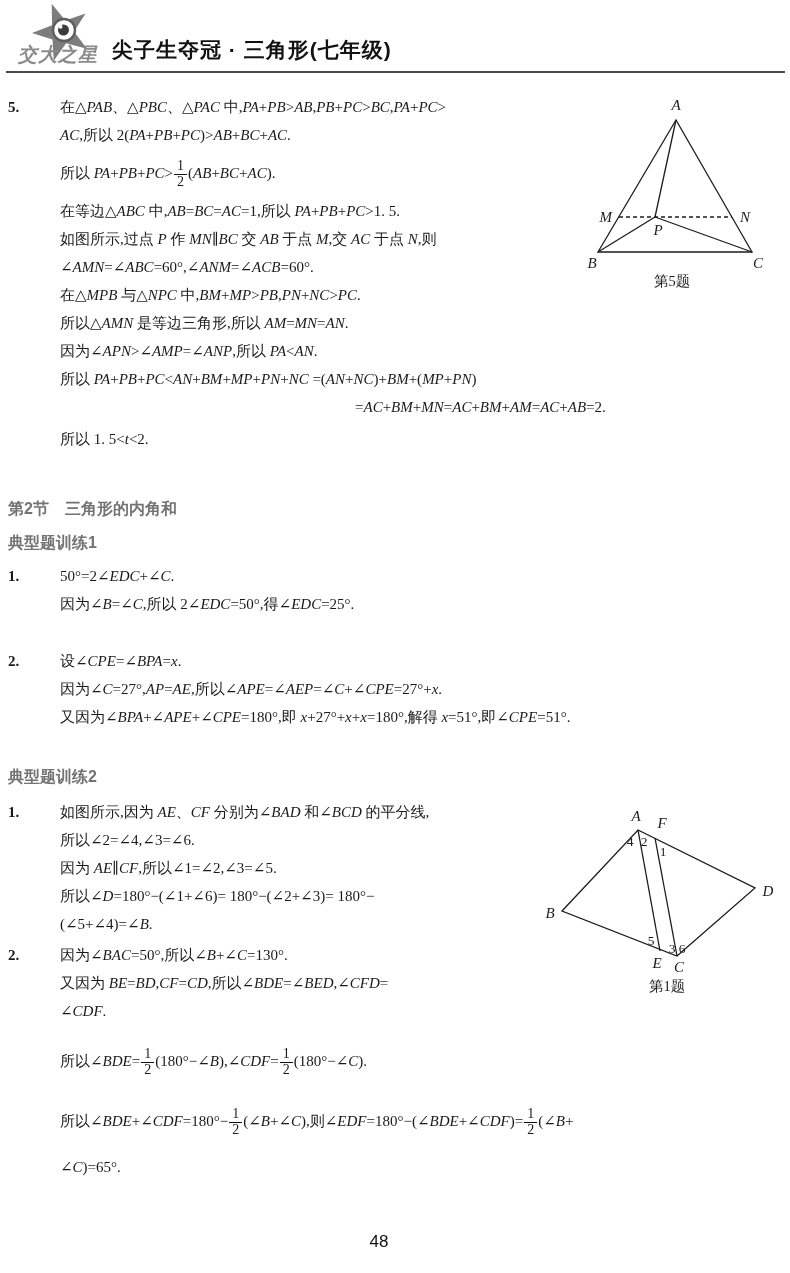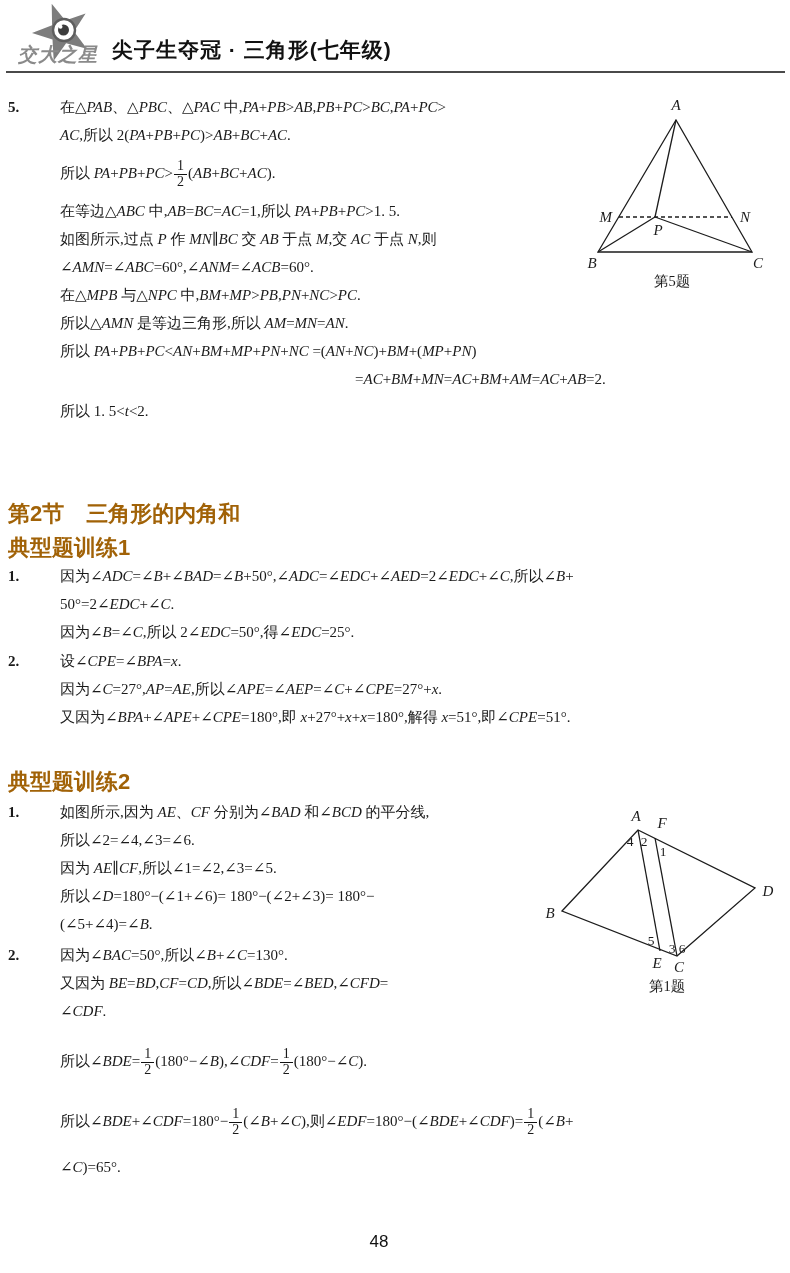--- a/index.html
+++ b/index.html
@@ -24,22 +24,22 @@
   .ln { line-height:28px; white-space:nowrap;margin-left:28px; }
   .ln.tall { line-height:48px; height:48px; }
   .ln.cont { margin-left:323px;text-align:right; }
   .ln.gap-top { margin-top:4px; }
   i { font-family:"Liberation Serif","DejaVu Serif",serif; }
   .frac { display:inline-block; vertical-align:middle; text-align:center;
           line-height:1.05; margin:0 1px; }
   .frac > span { display:block; font-size:14px; padding:0 3px; }
   .frac > span:first-child { border-bottom:1px solid #111; }
   
-  .h-sec { position:absolute; left:8px; font-size:22px; font-weight:bold;
-           font-family:"Liberation Sans","DejaVu Sans",sans-serif; color:#a16207; white-space:nowrap; }
+  .h-sec { position:absolute; left:8px; font-size:16px; font-weight:bold;
+           font-family:"Liberation Sans","DejaVu Sans",sans-serif; color:#737373; white-space:nowrap; }
   
   .fig { position:absolute; }
   .fig svg { display:block; }
   .fig line, .fig path, .fig polygon { stroke:#1c1c1c; stroke-width:1.3; fill:none; }
   .fig .dashed { stroke-dasharray:4,3; stroke-width:1.6; }
   .fig text { fill:#1c1c1c; font-size:15px; font-style:italic;
               font-family:"Liberation Serif","DejaVu Serif",serif; }
   .fig text.angnum { font-style:normal; font-size:13.5px; }
   .fig text.caption { font-style:normal; font-size:14.5px; }
   
@@ -66,20 +66,21 @@
 <div class="block" style="top:93px;">
   <span class="itemnum">5.</span>
   <div class="ln">在△<i>PAB</i>、△<i>PBC</i>、△<i>PAC</i> 中,<i>PA</i>+<i>PB</i>&gt;<i>AB</i>,<i>PB</i>+<i>PC</i>&gt;<i>BC</i>,<i>PA</i>+<i>PC</i>&gt;</div>
   <div class="ln"><i>AC</i>,所以 2(<i>PA</i>+<i>PB</i>+<i>PC</i>)&gt;<i>AB</i>+<i>BC</i>+<i>AC</i>.</div>
   <div class="ln tall">所以 <i>PA</i>+<i>PB</i>+<i>PC</i>&gt;<span class="frac"><span>1</span><span>2</span></span>(<i>AB</i>+<i>BC</i>+<i>AC</i>).</div>
   <div class="ln">在等边△<i>ABC</i> 中,<i>AB</i>=<i>BC</i>=<i>AC</i>=1,所以 <i>PA</i>+<i>PB</i>+<i>PC</i>&gt;1. 5.</div>
   <div class="ln">如图所示,过点 <i>P</i> 作 <i>MN</i>∥<i>BC</i> 交 <i>AB</i> 于点 <i>M</i>,交 <i>AC</i> 于点 <i>N</i>,则</div>
   <div class="ln">∠<i>AMN</i>=∠<i>ABC</i>=60°,∠<i>ANM</i>=∠<i>ACB</i>=60°.</div>
   <div class="ln">在△<i>MPB</i> 与△<i>NPC</i> 中,<i>BM</i>+<i>MP</i>&gt;<i>PB</i>,<i>PN</i>+<i>NC</i>&gt;<i>PC</i>.</div>
   <div class="ln">所以△<i>AMN</i> 是等边三角形,所以 <i>AM</i>=<i>MN</i>=<i>AN</i>.</div>
+  <div class="ln">因为∠<i>APN</i>&gt;∠<i>AMP</i>=∠<i>ANP</i>,所以 <i>PA</i>&lt;<i>AN</i>.</div>
   <div class="ln">所以 <i>PA</i>+<i>PB</i>+<i>PC</i>&lt;<i>AN</i>+<i>BM</i>+<i>MP</i>+<i>PN</i>+<i>NC</i> =(<i>AN</i>+<i>NC</i>)+<i>BM</i>+(<i>MP</i>+<i>PN</i>)</div>
   <div class="ln cont">=<i>AC</i>+<i>BM</i>+<i>MN</i>=<i>AC</i>+<i>BM</i>+<i>AM</i>=<i>AC</i>+<i>AB</i>=2.</div>
   <div class="ln gap-top">所以 1. 5&lt;<i>t</i>&lt;2.</div>
 </div>
 
 <div class="fig" style="left:570px; top:93px;">
   <svg width="220" height="205" viewBox="0 0 220 205">
     <polygon points="106,27 28,159 182,159"></polygon>
     <line x1="106" y1="27" x2="85" y2="124"></line>
     <line x1="28" y1="159" x2="85" y2="124"></line>
@@ -93,21 +94,20 @@
     <text x="88" y="142" text-anchor="middle">P</text>
     <text class="caption" x="102" y="193" text-anchor="middle">第5题</text>
   </svg>
 </div>
 
 <div class="h-sec" style="top:499px;">第2节　三角形的内角和</div>
 <div class="h-sec" style="top:533px;">典型题训练1</div>
 
 <div class="block" style="top:562px;">
   <span class="itemnum">1.</span>
-  <div class="ln">因为∠<i>ADC</i>=∠<i>B</i>+∠<i>BAD</i>=∠<i>B</i>+50°,∠<i>ADC</i>=∠<i>EDC</i>+∠<i>AED</i>=2∠<i>EDC</i>+∠<i>C</i>,所以∠<i>B</i>+</div>
   <div class="ln">50°=2∠<i>EDC</i>+∠<i>C</i>.</div>
   <div class="ln">因为∠<i>B</i>=∠<i>C</i>,所以 2∠<i>EDC</i>=50°,得∠<i>EDC</i>=25°.</div>
 </div>
 
 <div class="block" style="top:647px;">
   <span class="itemnum">2.</span>
   <div class="ln">设∠<i>CPE</i>=∠<i>BPA</i>=<i>x</i>.</div>
   <div class="ln">因为∠<i>C</i>=27°,<i>AP</i>=<i>AE</i>,所以∠<i>APE</i>=∠<i>AEP</i>=∠<i>C</i>+∠<i>CPE</i>=27°+<i>x</i>.</div>
   <div class="ln">又因为∠<i>BPA</i>+∠<i>APE</i>+∠<i>CPE</i>=180°,即 <i>x</i>+27°+<i>x</i>+<i>x</i>=180°,解得 <i>x</i>=51°,即∠<i>CPE</i>=51°.</div>
 </div>

